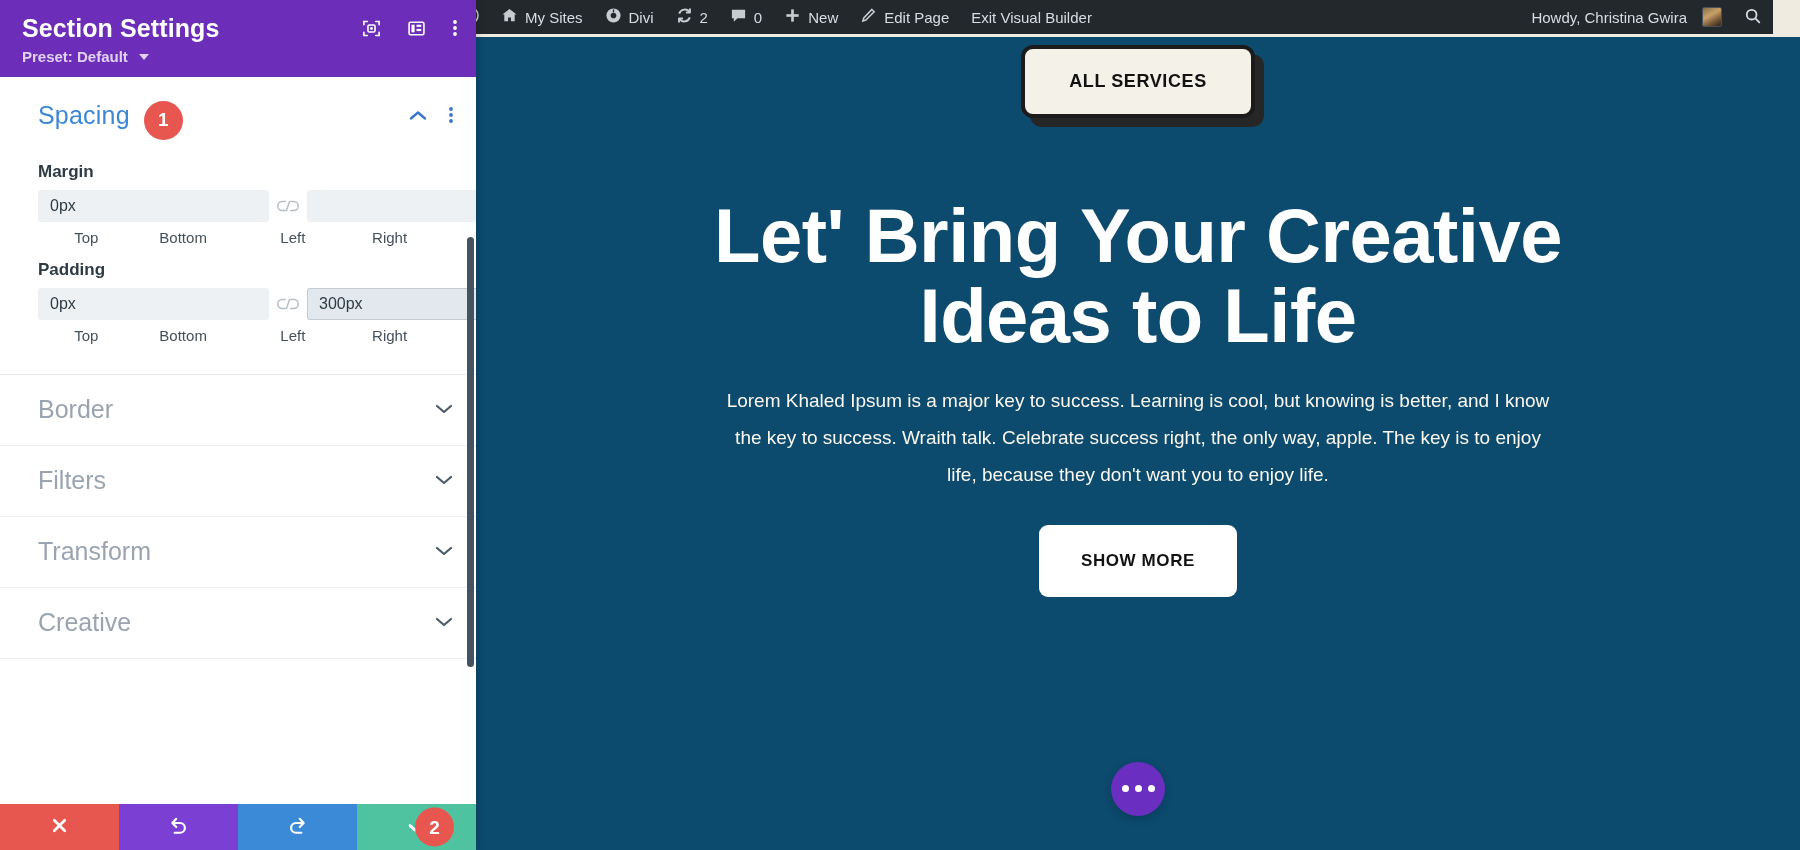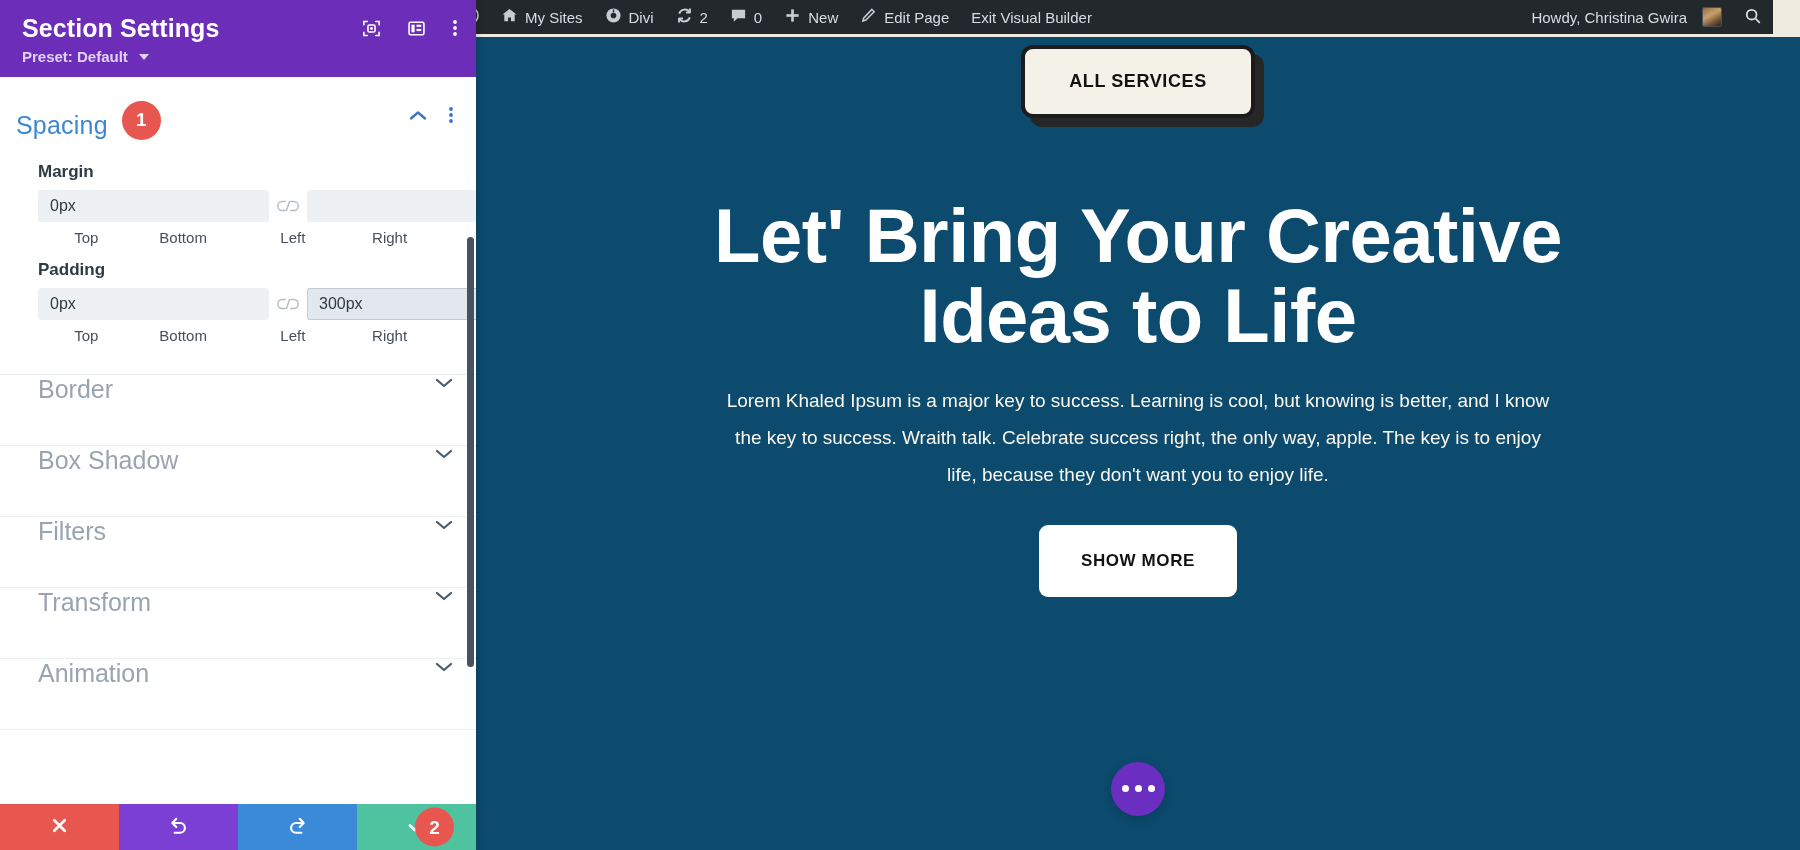--- a/index.html
+++ b/index.html
@@ -71,22 +71,22 @@
   .panel-body {
     flex: 1;
     overflow: hidden;
     position: relative;
     background: #ffffff;
   }
   .panel-scroll { position: absolute; inset: 0; overflow: hidden; }
 
   
   .spacing-head {
-    display: flex; align-items: flex-end;
-    padding: 24px 22px 8px 16px;
+    display: flex; align-items: flex-start;
+    padding: 24px 22px 8px 38px;
     position: relative;
   }
   .spacing-title {
     color: #3b87d6;
     font-size: 25px;
     font-weight: 400;
     letter-spacing: .2px;
   }
   .badge-1 {
     width: 39px; height: 39px;
@@ -142,21 +142,21 @@
     cursor: pointer;
   }
   .quad-labels-row { display:flex; margin-top: 7px; }
   .qlh { display: flex; flex: 1; }
   .qlh > span { flex: 1; text-align: center; font-size: 15px; color: #44515d; }
   .qlh-gap { width: 13px; flex: none; }
 
   .sect-divider { height: 1px; background: #e8ebee; margin-top: 30px; }
 
   .acc-row {
-    display: flex; justify-content: space-between;
+    display: flex; align-items: center; justify-content: space-between;
     padding: 0 22px 0 38px;
     height: 71px;
     border-bottom: 1px solid #eceef1;
     cursor: pointer;
   }
   .acc-label {
     font-size: 25px;
     color: #9aa4b0;
     font-weight: 400;
   }
@@ -521,28 +521,20 @@
               <span>Left</span>
               <span>Right</span>
             </div>
           </div>
         </div>
 
         <div class="sect-divider"></div>
 
         <div class="acc-row">
           <span class="acc-label">Border</span>
-          <span class="chev">
-            <svg width="20" height="13" viewBox="0 0 20 13" fill="none" stroke="#4a5b6b" stroke-width="2.2" stroke-linecap="round" stroke-linejoin="round">
-                <path d="M3 4 10 10 17 4"></path>
-              </svg>
-          </span>
-        </div>
-        <div class="acc-row">
-          <span class="acc-label">Box Shadow</span>
           <span class="chev">
             <svg width="20" height="13" viewBox="0 0 20 13" fill="none" stroke="#4a5b6b" stroke-width="2.2" stroke-linecap="round" stroke-linejoin="round">
                 <path d="M3 4 10 10 17 4"></path>
               </svg>
           </span>
         </div>
         <div class="acc-row">
           <span class="acc-label">Filters</span>
           <span class="chev">
             <svg width="20" height="13" viewBox="0 0 20 13" fill="none" stroke="#4a5b6b" stroke-width="2.2" stroke-linecap="round" stroke-linejoin="round">
@@ -552,21 +544,21 @@
         </div>
         <div class="acc-row">
           <span class="acc-label">Transform</span>
           <span class="chev">
             <svg width="20" height="13" viewBox="0 0 20 13" fill="none" stroke="#4a5b6b" stroke-width="2.2" stroke-linecap="round" stroke-linejoin="round">
                 <path d="M3 4 10 10 17 4"></path>
               </svg>
           </span>
         </div>
         <div class="acc-row">
-          <span class="acc-label">Animation</span>
+          <span class="acc-label">Creative</span>
           <span class="chev">
             <svg width="20" height="13" viewBox="0 0 20 13" fill="none" stroke="#4a5b6b" stroke-width="2.2" stroke-linecap="round" stroke-linejoin="round">
                 <path d="M3 4 10 10 17 4"></path>
               </svg>
           </span>
         </div>
 
         <div class="panel-sb"></div>
       </div>
     </div>

